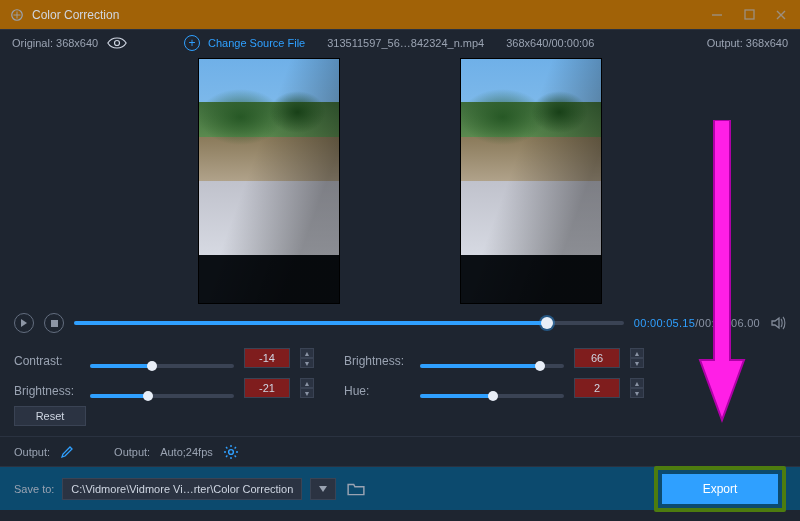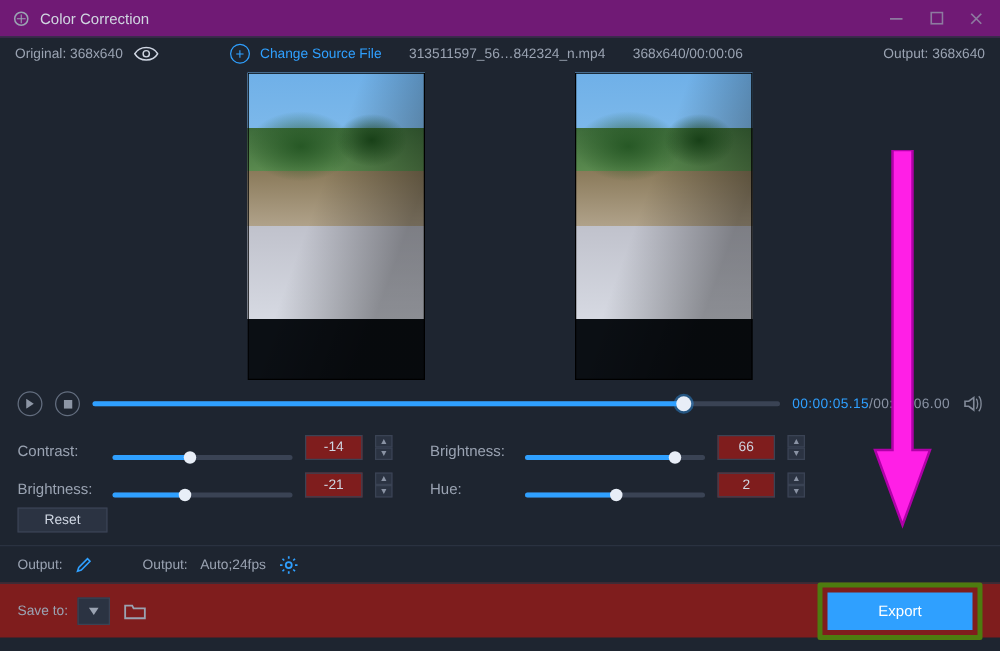--- a/index.html
+++ b/index.html
@@ -8,21 +8,21 @@
     color: #b8c0cc;
     font-family: "Segoe UI", Arial, sans-serif;
     font-size: 12px;
     width: 800px;
     height: 521px;
     overflow: hidden;
     position: relative;
   }
   .titlebar {
     height: 30px;
-    background: #701a75;
+    background: #a16207;
     display: flex;
     align-items: center;
     padding: 0 10px;
     border-bottom: 1px solid #2a3240;
   }
   .titlebar .appicon { width:14px; height:14px; margin-right:8px; display:flex; align-items:center; justify-content:center; }
   .titlebar .title { flex: 0 0 auto; color:#d0d6e0; font-size:12px; }
   .titlebar .spacer { flex: 1; }
   .winbtns { display:flex; gap:14px; }
   .winbtn { width:18px; height:18px; display:flex; align-items:center; justify-content:center; opacity:.7; }
@@ -133,21 +133,21 @@
   .out1 {
     height: 30px; border-top:1px solid #2a3240;
     display:flex; align-items:center; padding:0 14px; gap:10px; font-size:11px; color:#9aa3b2;
   }
   .out1 .pen { width:14px; height:14px; color:#2fa0ff; }
   .out1 .gear { width:16px; height:16px; color:#2fa0ff; }
 
   .out2 {
     height: 44px; border-top:1px solid #2a3240;
     display:flex; align-items:center; padding:13px 14px; gap:8px; font-size:11px; color:#9aa3b2;
-    background:#7f1d1d;
+    background:#0c4a6e;
   }
   .pathbox {
     height:22px; background:#2b3342; border:1px solid #3a4354; color:#cfd6e2;
     padding:0 8px; display:flex; align-items:center; min-width:230px;
   }
   .dropbtn { width:26px; height:22px; background:#2b3342; border:1px solid #3a4354; display:flex; align-items:center; justify-content:center; }
   .folderbtn { width:24px; height:22px; display:flex; align-items:center; justify-content:center; }
   .out2 .spacer { flex:1; }
   .export-wrap {
     position:relative;
@@ -323,20 +323,21 @@
   <span class="gear">
     <svg viewBox="0 0 16 16" width="16" height="16">
         <circle cx="8" cy="8" r="2.4" fill="none" stroke="#2fa0ff" stroke-width="1.4"></circle>
         <path d="M8 1v2M8 13v2M1 8h2M13 8h2M3 3l1.4 1.4M11.6 11.6L13 13M13 3l-1.4 1.4M4.4 11.6L3 13" stroke="#2fa0ff" stroke-width="1.4"></path>
       </svg>
   </span>
 </div>
 
 <div class="out2">
   <span>Save to:</span>
+  <div class="pathbox">C:\Vidmore\Vidmore Vi…rter\Color Correction</div>
   <div class="dropbtn">
     <svg width="8" height="6" viewBox="0 0 8 6">
         <path d="M0 0h8L4 6z" fill="#9aa3b2"></path>
       </svg>
   </div>
   <div class="folderbtn">
     <svg viewBox="0 0 16 12" width="18" height="14">
         <path d="M1 2h5l1 2h8v7H1z" fill="none" stroke="#9aa3b2" stroke-width="1.3"></path>
       </svg>
   </div>

